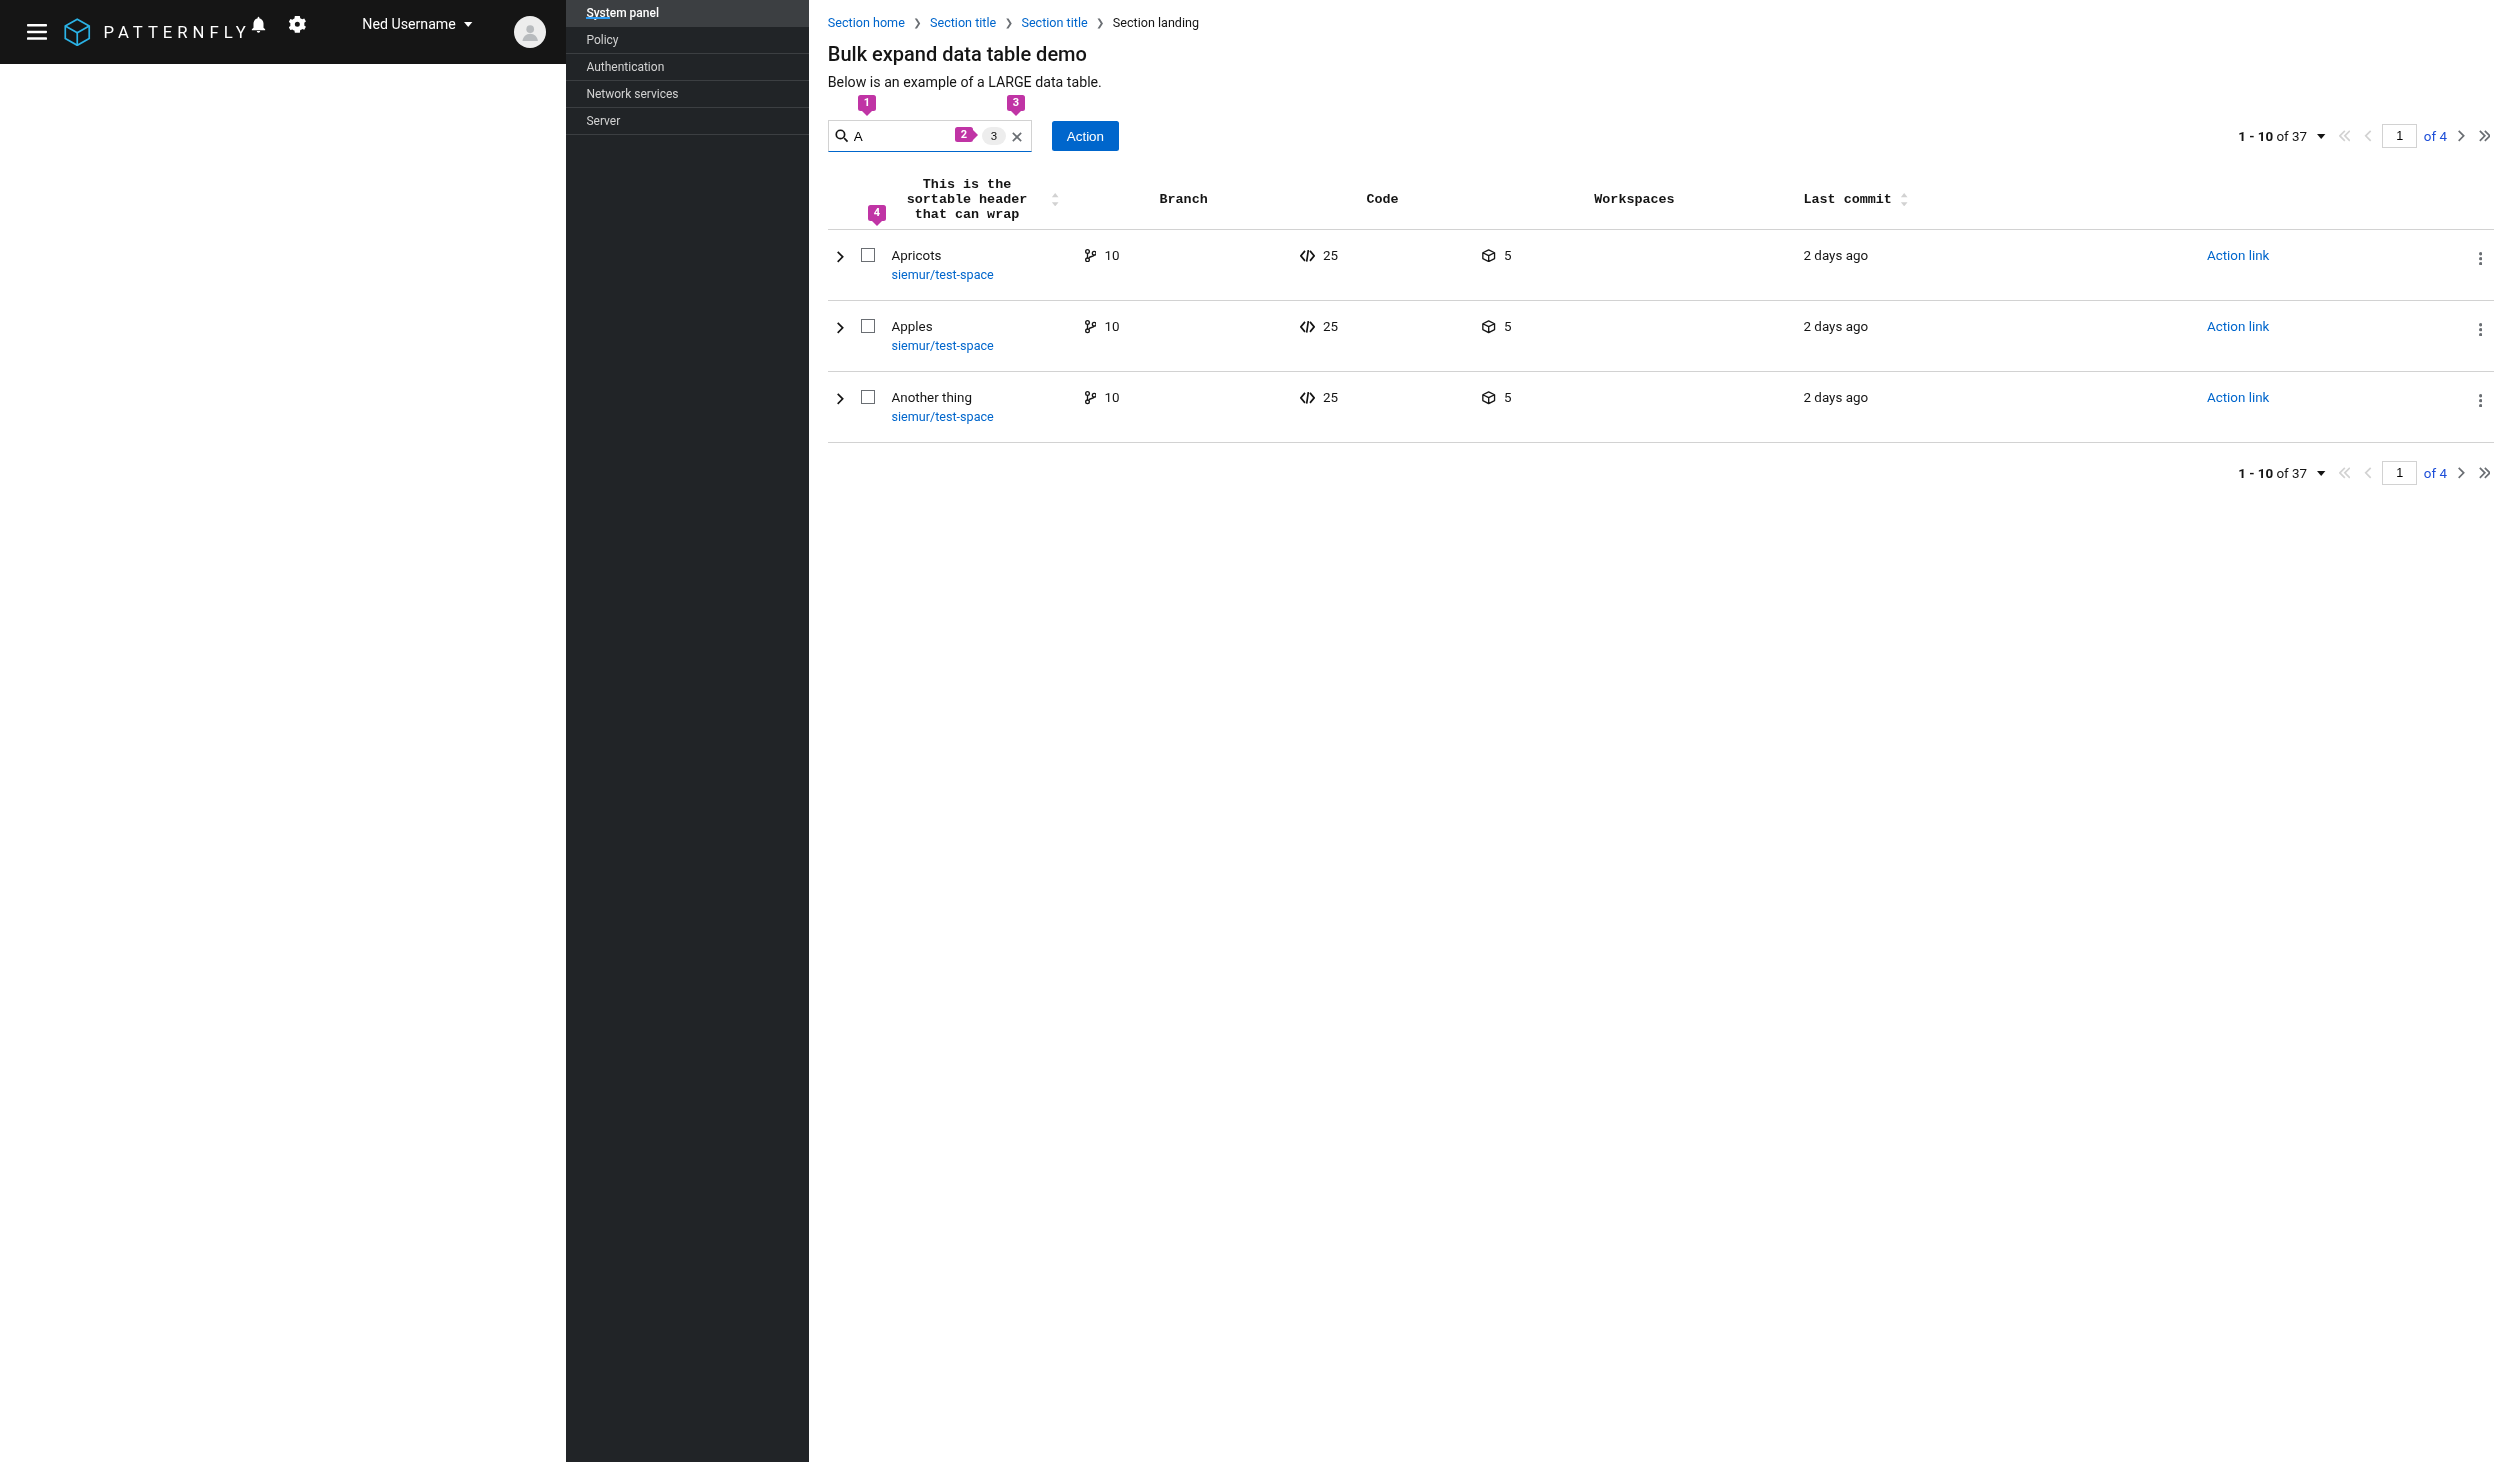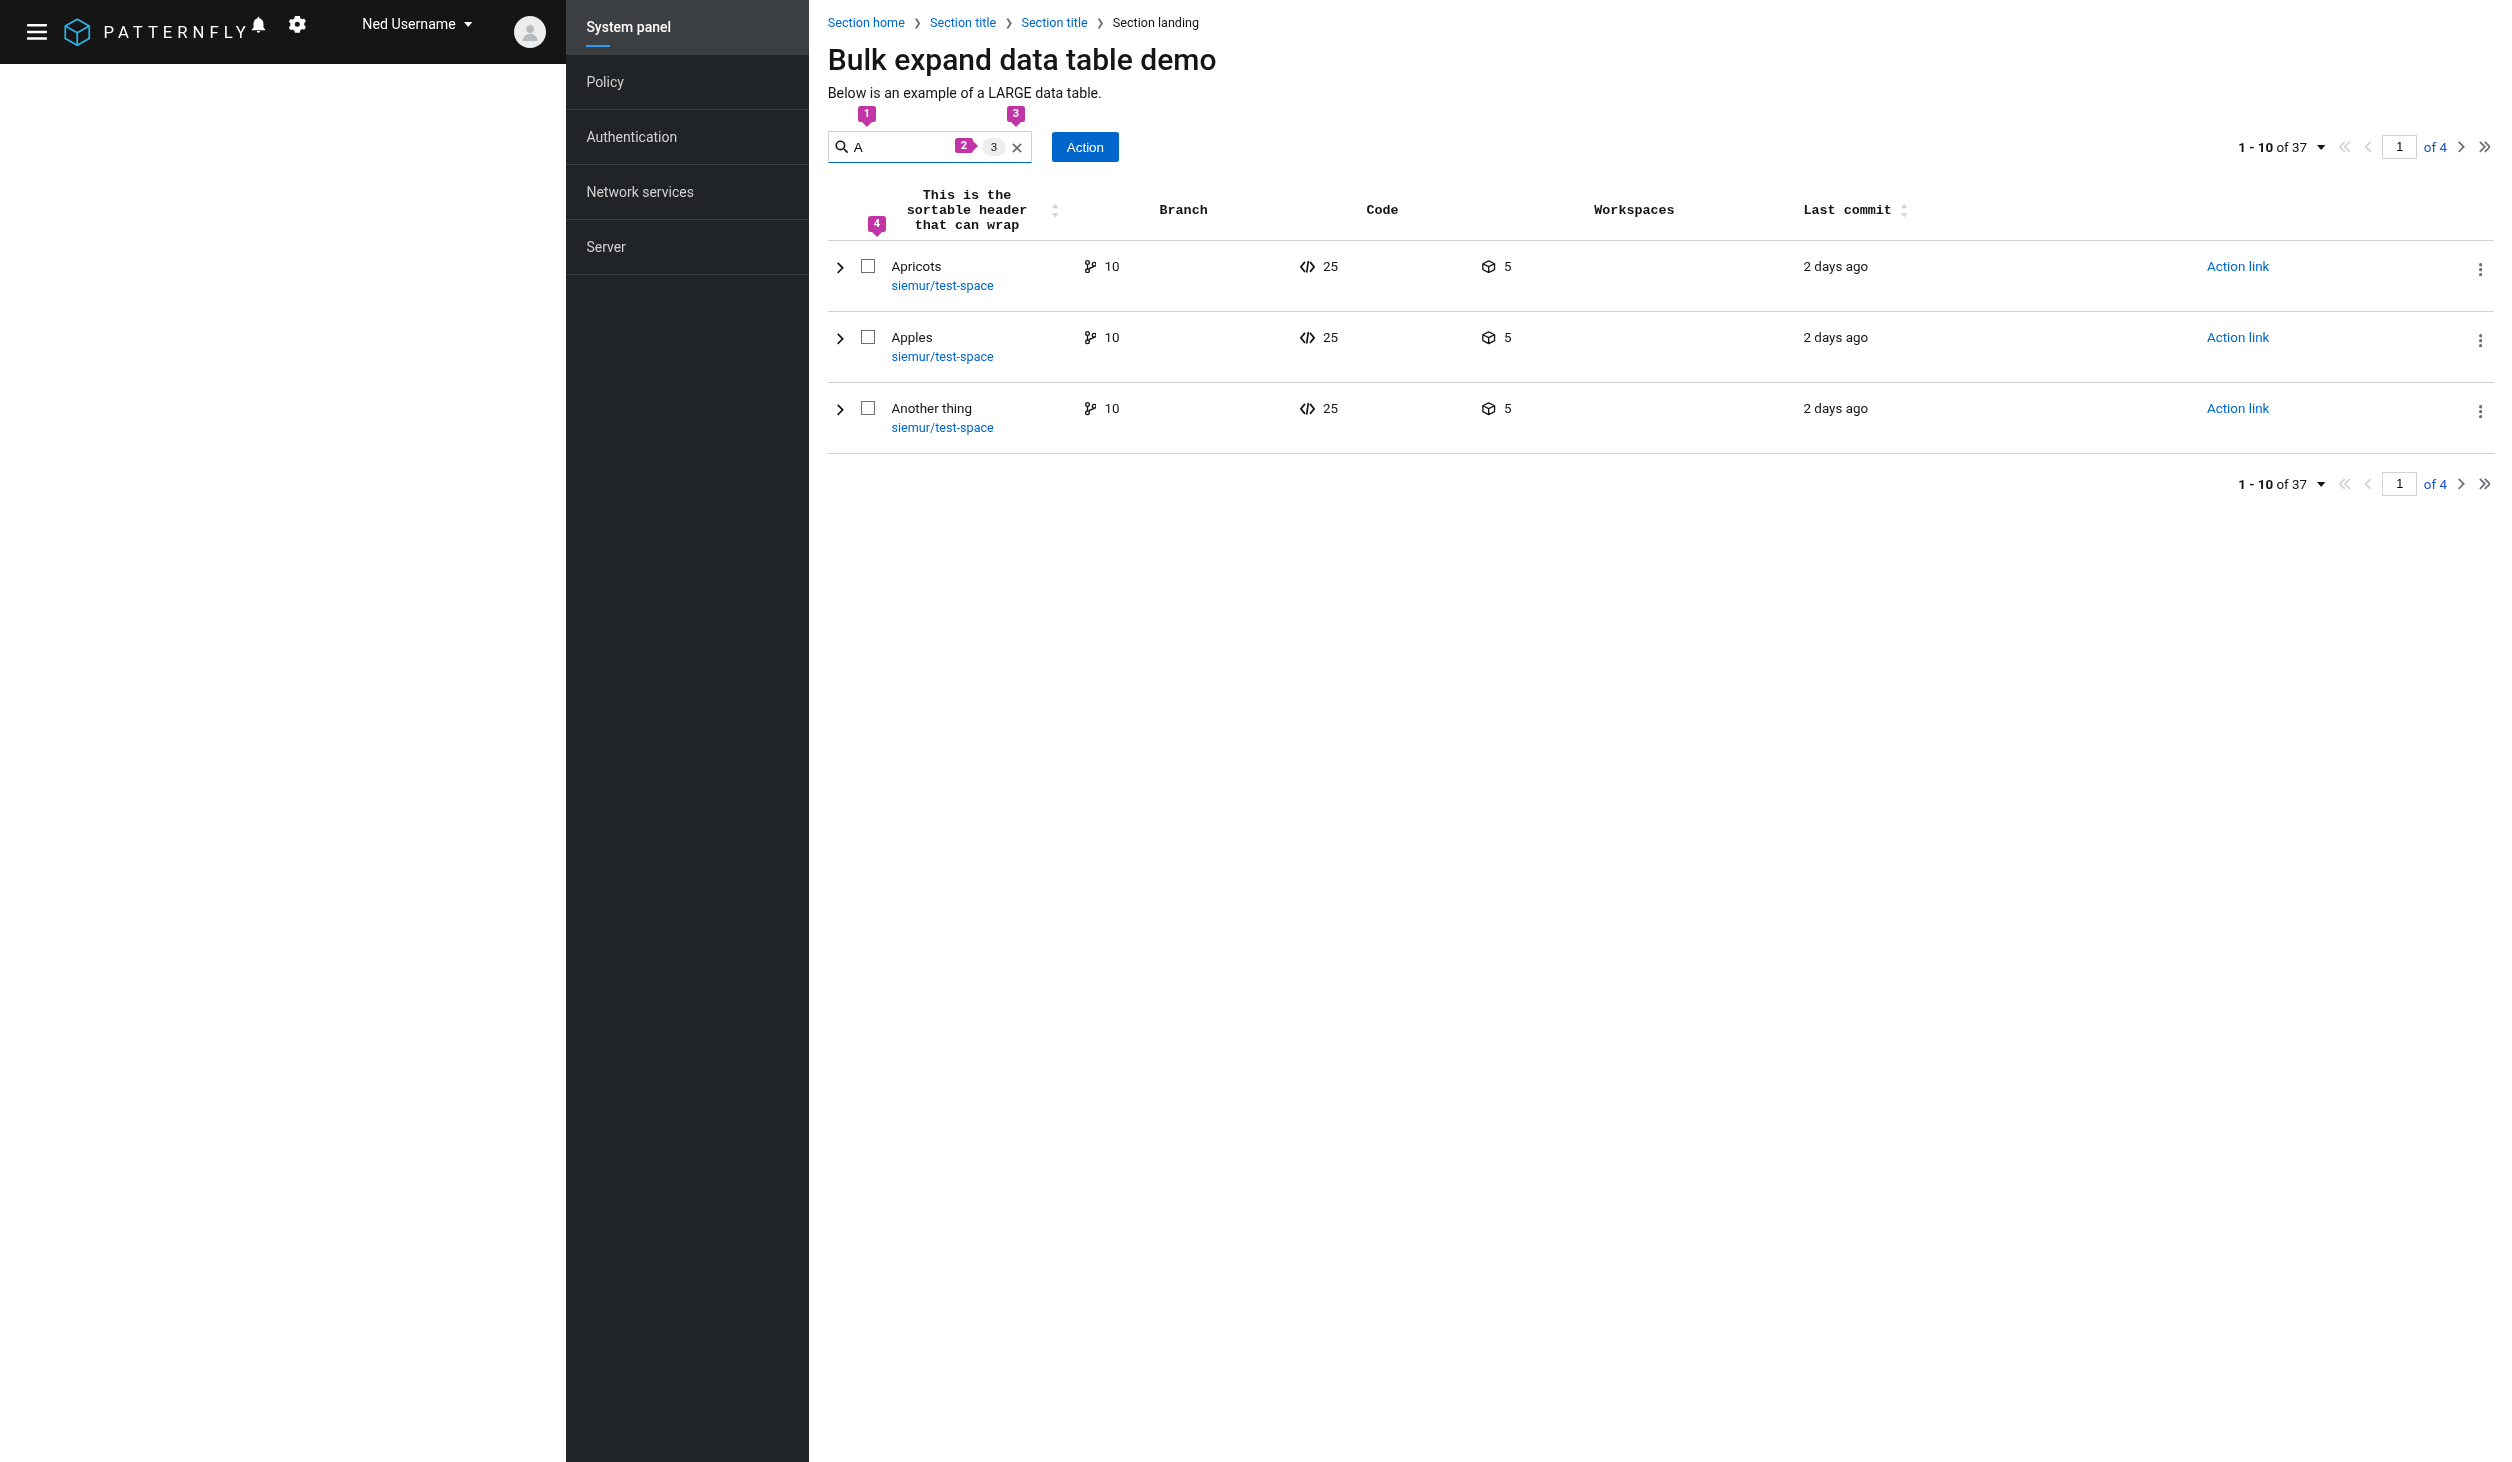--- a/index.html
+++ b/index.html
@@ -42,41 +42,41 @@
 
   
   .body { flex:1; display:flex; min-height:0; }
 
   
   .sidebar {
     width: 243px; background: #212427; color: #fff;
     flex-shrink:0;
   }
   .nav-item {
-    padding: 19px 20px; font-size: 14px; color: #d2d2d2;
+    padding: 6px 20px; font-size: 12px; color: #d2d2d2;
     border-bottom: 0.8px solid #3c3f42; cursor:pointer;
   }
   .nav-item.active {
     background: #3c3f42; color: #fff; font-weight: 500;
     position: relative;
   }
   .nav-item.active::after {
     content:""; position:absolute; left:20px; bottom:6.7px;
     width: 23.4px; height: 2.5px; background: #2b9af3;
   }
 
   
   .main { flex:1; background:#fff; overflow:auto; padding: 15px 18.4px 33px; }
 
   .breadcrumb { display:flex; align-items:center; gap: 8.4px; font-size: 12.6px; }
   .breadcrumb a { color:#06c; text-decoration:none; cursor:pointer; }
   .breadcrumb .sep { color:#6a6e73; font-size:10px; }
   .breadcrumb .cur { color:#151515; }
 
-  .page-title { font-size: 30px; font-weight: 500; margin-top: 11.7px; }
+  .page-title { font-size: 20px; font-weight: 500; margin-top: 11.7px; }
   .page-desc { font-size: 14.2px; color:#151515; margin-top: 8.4px; }
 
   
   .toolbar { display:flex; align-items:center; margin-top: 30px; gap: 20px; position:relative; }
   .search-wrap {
     display:flex; align-items:center;
     border: 0.8px solid #d2d2d2; border-bottom: 1.7px solid #06c;
     height: 32px; width: 204px; padding: 0 6.7px;
     gap: 5px; position:relative;
   }

